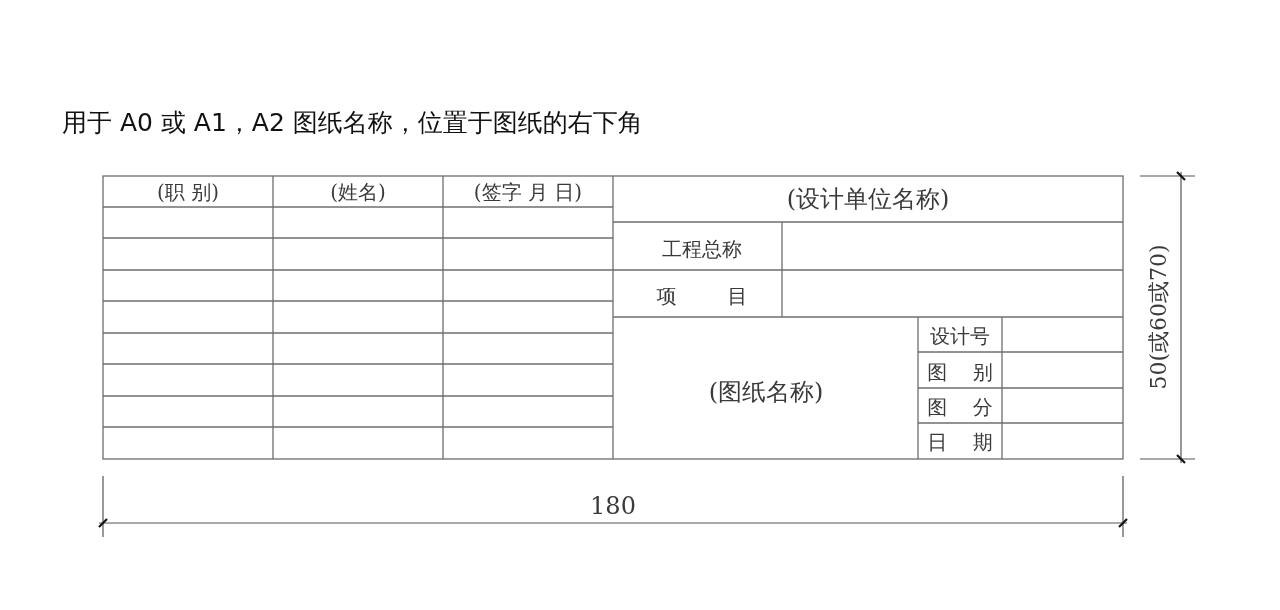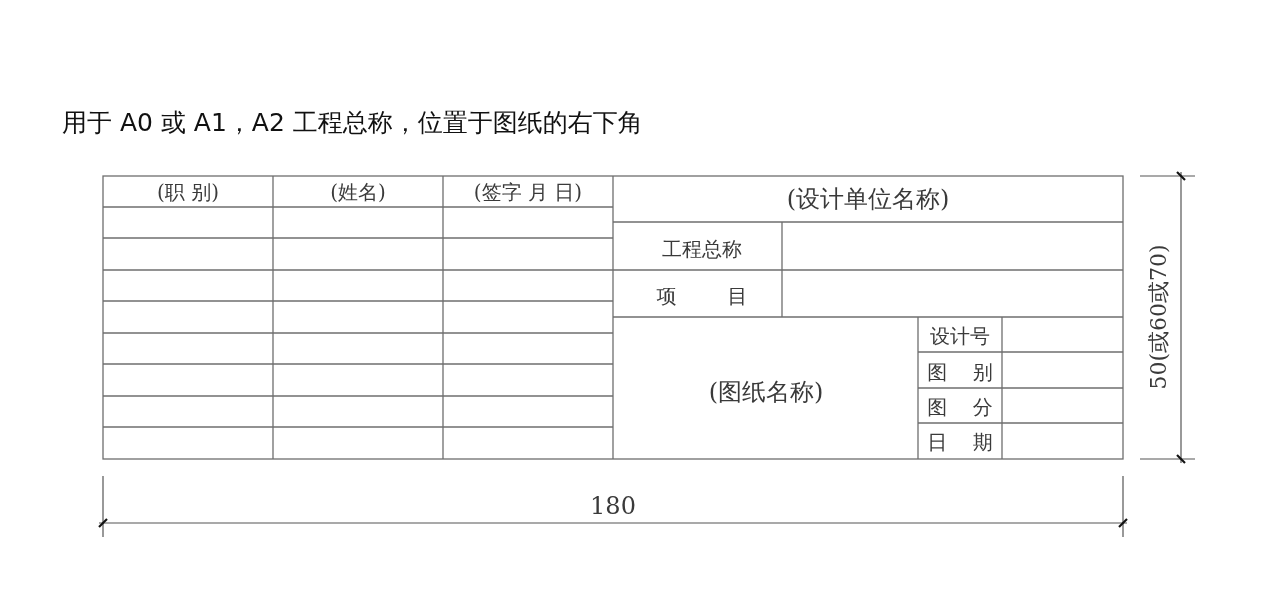--- a/index.html
+++ b/index.html
@@ -9,21 +9,21 @@
                color: #111; white-space: nowrap; font-family: "DejaVu Sans", sans-serif; }
     svg { position: absolute; left: 0; top: 0; }
     .cell-text { font-family: "DejaVu Serif", serif; fill: #3a3a3a; }
     .grid { stroke: #6e6e6e; stroke-width: 1.3; fill: none; }
     .dim { stroke: #555; stroke-width: 1.2; fill: none; }
     .tick { stroke: #111; stroke-width: 2.2; }
   </style>
 </head>
 <body>
 
-<div class="caption">用于 A0 或 A1，A2 工程总称，位置于图纸的右下角</div>
+<div class="caption">用于 A0 或 A1，A2 图纸名称，位置于图纸的右下角</div>
 
 <svg width="1280" height="610" viewBox="0 0 1280 610">
 
   <rect class="grid" x="103" y="176" width="1020" height="283"></rect>
 
   <g>
     <line class="grid" x1="273" y1="176" x2="273" y2="459"></line>
     <line class="grid" x1="443" y1="176" x2="443" y2="459"></line>
     <line class="grid" x1="613" y1="176" x2="613" y2="459"></line>
 

